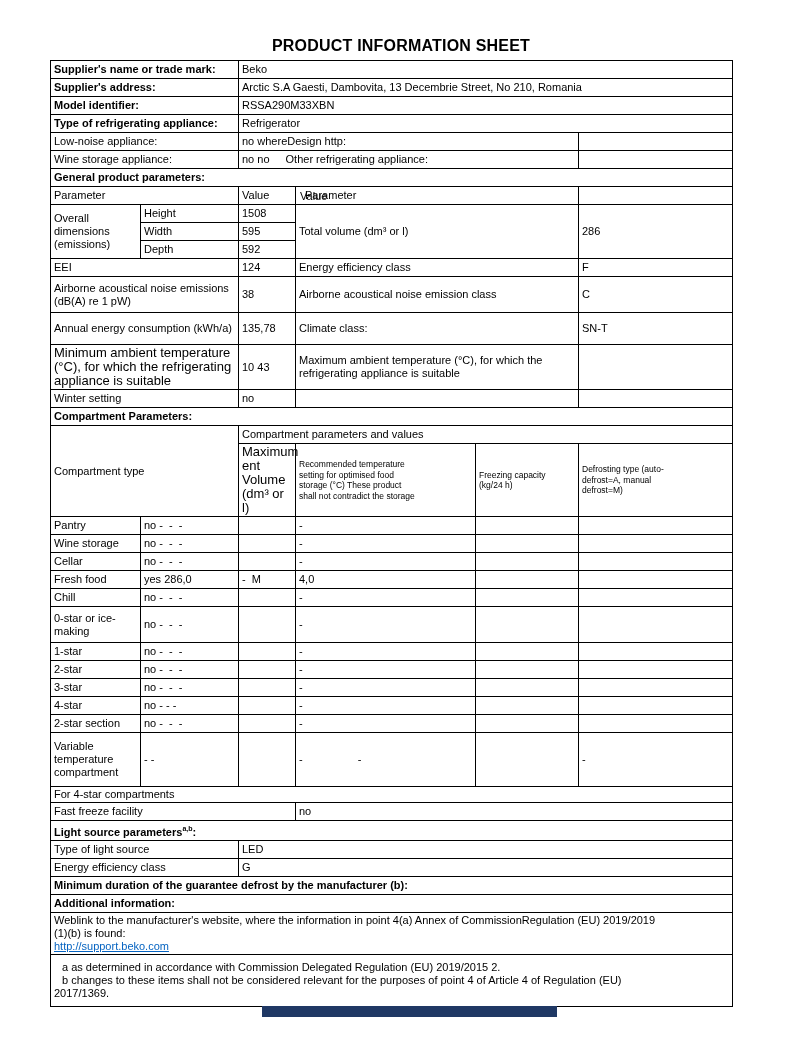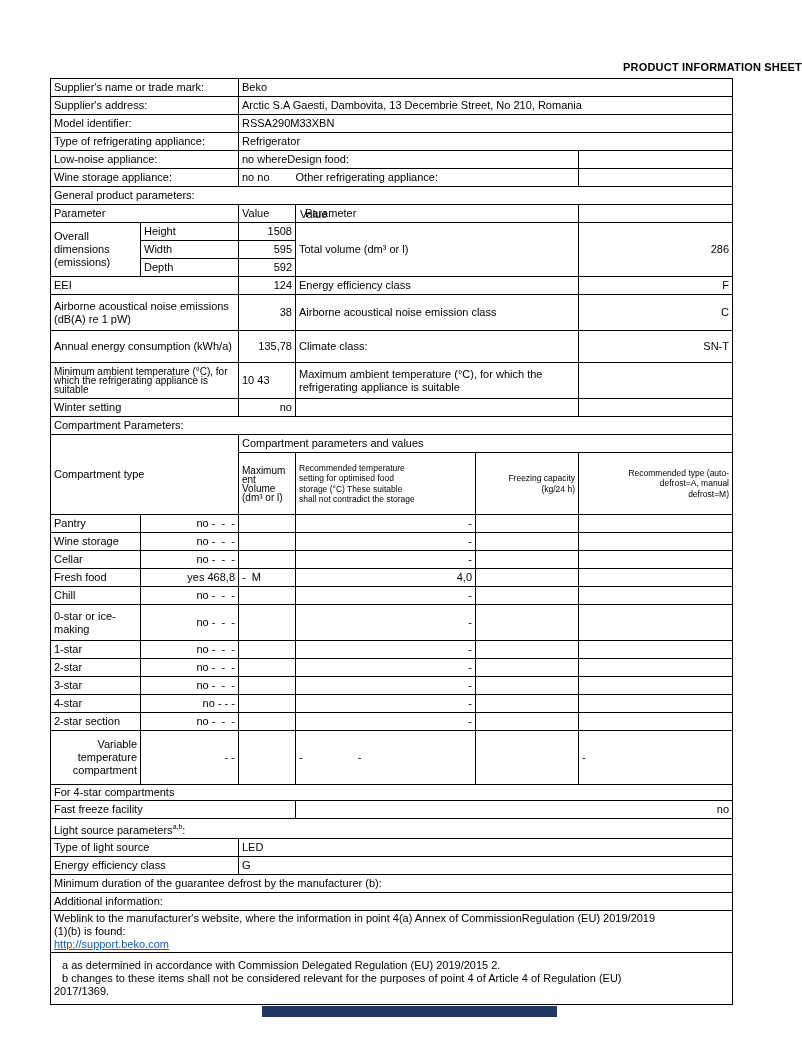--- a/index.html
+++ b/index.html
@@ -1,33 +1,33 @@
 <!DOCTYPE html>
 <html><head>
 <meta charset="utf-8">
 <style>
   *{margin:0;padding:0;box-sizing:border-box}
   html,body{background:#ffffff}
   body{font-family:"Liberation Sans","DejaVu Sans",sans-serif;color:#000}
   .page{position:relative;width:802px;height:1037px;background:#fff;overflow:hidden}
-  .title{padding-top:61px;text-align:right;font-size:11px;font-weight:bold;letter-spacing:.2px}
+  .title{padding-top:37px;text-align:center;font-size:16px;font-weight:bold;letter-spacing:.2px}
   table.main{border-collapse:collapse;table-layout:fixed;width:682px;margin:5px 0 0 50px;font-size:11px;line-height:13px}
   .main td{border:1px solid #000;padding:1px 3px;vertical-align:middle}
   .c1{width:90px}.c2{width:98px}.c3{width:57px}.c4{width:180px}.c5{width:103px}.c6{width:154px}
   .r16{height:16px}.r18{height:18px}.r32{height:32px}.r36{height:36px}.r38{height:38px}
   .r52{height:52px}.r54{height:54px}.r62{height:62px}
-  .b{font-weight:normal}
-  .c{text-align:right}
+  .b{font-weight:bold}
+  .c{text-align:left}
   .pre{white-space:pre}
   .vt{vertical-align:top;padding-top:2px}
-  .sm{font-size:10px;line-height:9px}
+  .sm{font-size:13px;line-height:14px}
   .s85{font-size:8.5px;line-height:10.5px}
   .pl8{padding-left:8px}
   .pl14{padding-left:14px}
-  .ml16{margin-left:26px}
+  .ml16{margin-left:16px}
   .pr12{padding-right:12px}
   .rel{position:relative}
   .ghost{position:absolute;left:4px;top:3px}
   .sh6{margin-left:6px}
   .vtp{text-align:left;padding-left:92px}
   .fn{padding-left:8px}
   .link{color:#0563c1;text-decoration:underline;cursor:pointer}
   sup{font-size:7px;vertical-align:super}
   .weblink-cell{vertical-align:top;padding-top:2px}
   .footer-bar{position:absolute;left:262px;top:1006px;width:295px;height:11px;background:#1f3864}
@@ -60,21 +60,21 @@
     <tr class="r18">
       <td colspan="2" class="b">Model identifier:</td>
       <td colspan="4">RSSA290M33XBN</td>
     </tr>
     <tr class="r18">
       <td colspan="2" class="b">Type of refrigerating appliance:</td>
       <td colspan="4">Refrigerator</td>
     </tr>
     <tr class="r18">
       <td colspan="2">Low-noise appliance:</td>
-      <td colspan="3" class="pl14"><span>no where</span><span>Design food:</span></td>
+      <td colspan="3" class="pl14"><span>no where</span><span>Design http:</span></td>
       <td></td>
     </tr>
     <tr class="r18">
       <td colspan="2">Wine storage appliance:</td>
       <td colspan="3" class="pl14"><span>no no</span><span class="ml16">Other refrigerating appliance:</span></td>
       <td></td>
     </tr>
 
     <tr class="r18">
           <td colspan="6" class="b">General product parameters:</td>
@@ -140,29 +140,29 @@
     </tr>
     <tr class="r62">
       <td class="sm vt">
         <div>Maximum</div>
         <div>ent Volume</div>
         <div>(dm³ or l)</div>
       </td>
       <td class="s85 vt">
         <div>Recommended temperature</div>
         <div>setting for optimised food</div>
-        <div>storage (°C) These suitable</div>
+        <div>storage (°C) These product</div>
         <div>shall not contradict the storage</div>
       </td>
       <td class="s85 vt c">
         <div>Freezing capacity</div>
         <div>(kg/24 h)</div>
       </td>
       <td class="s85 vt c">
-        <div>Recommended type (auto-</div>
+        <div>Defrosting type (auto-</div>
         <div>defrost=A, manual</div>
         <div>defrost=M)</div>
       </td>
     </tr>
 
     <tr class="r18">
       <td>Pantry</td>
       <td class="c pre">no -  -  -</td>
       <td class="pre"></td>
       <td class="c pre">-</td>
@@ -180,21 +180,21 @@
     <tr class="r18">
       <td>Cellar</td>
       <td class="c pre">no -  -  -</td>
       <td class="pre"></td>
       <td class="c pre">-</td>
       <td></td>
       <td></td>
     </tr>
     <tr class="r18">
       <td>Fresh food</td>
-      <td class="c pre">yes 468,8</td>
+      <td class="c pre">yes 286,0</td>
       <td class="pre">-  M</td>
       <td class="c pre">4,0</td>
       <td></td>
       <td></td>
     </tr>
     <tr class="r18">
       <td>Chill</td>
       <td class="c pre">no -  -  -</td>
       <td class="pre"></td>
       <td class="c pre">-</td>

